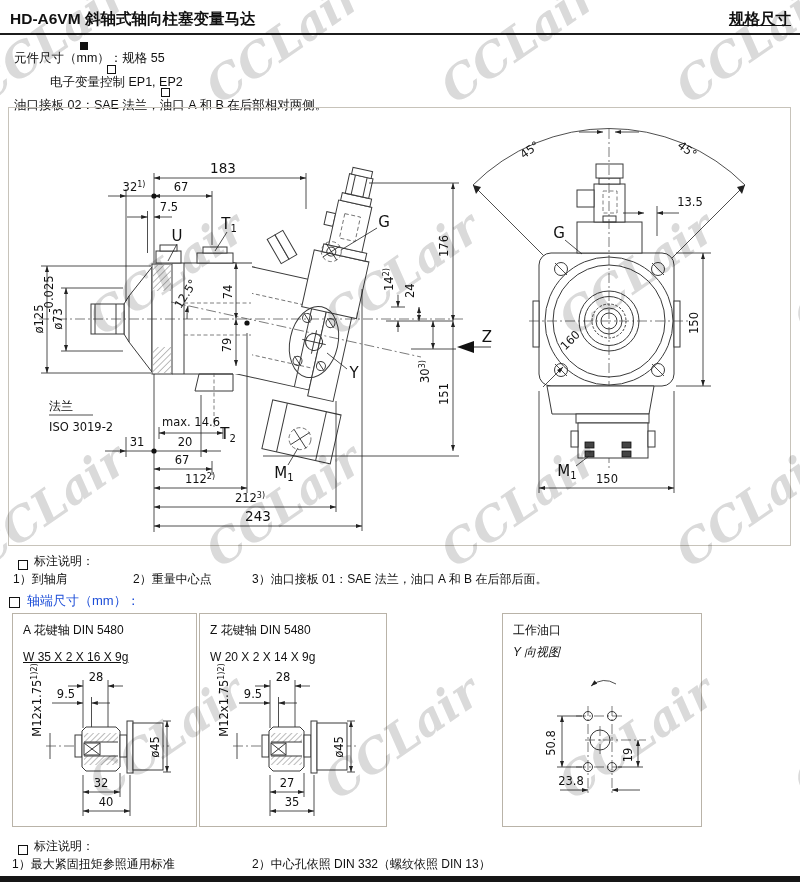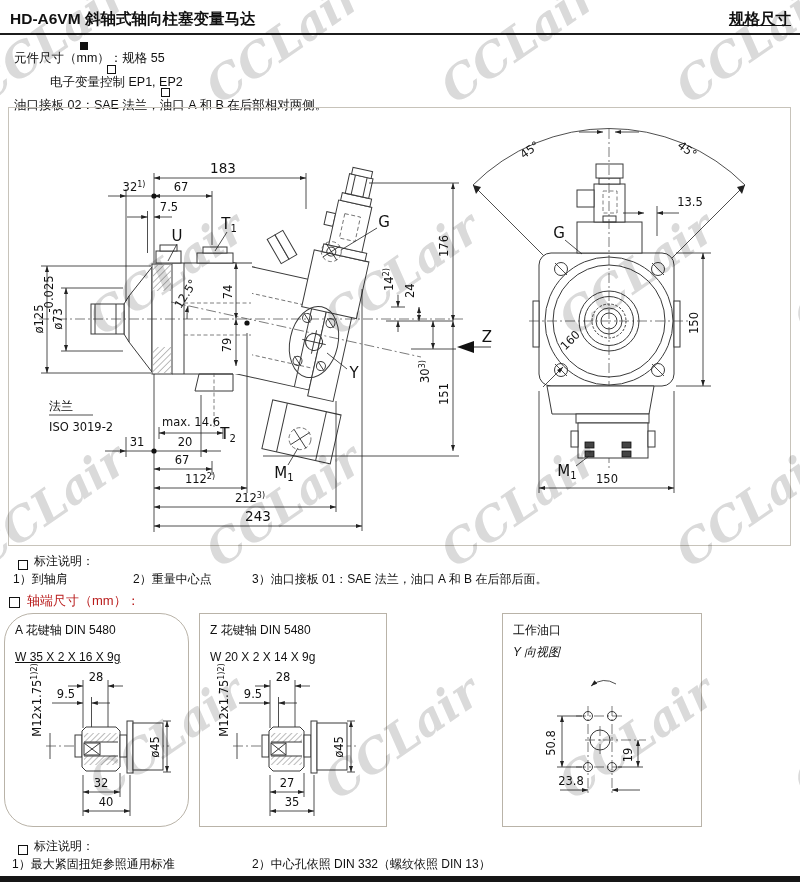--- a/index.html
+++ b/index.html
@@ -321,23 +321,23 @@
 </svg>
 </div>
 
 <div class="abs" style="left:18px;top:556px;"><span class="notesq" style="display:inline-block;"></span></div>
 <div class="abs ntext" style="left:34px;top:553px;">标注说明：</div>
 <div class="abs ntext" style="left:13px;top:571px;">1）到轴肩</div>
 <div class="abs ntext" style="left:133px;top:571px;">2）重量中心点</div>
 <div class="abs ntext" style="left:252px;top:571px;">3）油口接板 01：SAE 法兰，油口 A 和 B 在后部后面。</div>
 
 <div class="abs" style="left:9px;top:594px;"><span class="notesq" style="display:inline-block;width:9px;height:9px;"></span></div>
-<div class="abs" style="left:27px;top:592px;font-size:13px;color:#b91c1c;">轴端尺寸（mm）：</div>
-
-<div class="abs shaftbox" style="left:4px;width:183px;border-radius:29px;">
+<div class="abs" style="left:27px;top:592px;font-size:13px;color:#1d4ed8;">轴端尺寸（mm）：</div>
+
+<div class="abs shaftbox" style="left:12px;width:183px;">
   <div class="sbl" style="left:10px;top:8px;">A 花键轴  DIN 5480</div>
   <div class="sbl" style="left:10px;top:36px;text-decoration:underline;">W 35 X 2 X 16 X 9g</div>
 </div>
 
 <div class="abs shaftbox" style="left:199px;width:186px;">
   <div class="sbl" style="left:10px;top:8px;">Z 花键轴  DIN 5480</div>
   <div class="sbl" style="left:10px;top:36px;">W 20 X 2 X 14 X 9g</div>
 </div>
 
 <div class="abs shaftbox" style="left:502px;width:198px;">

